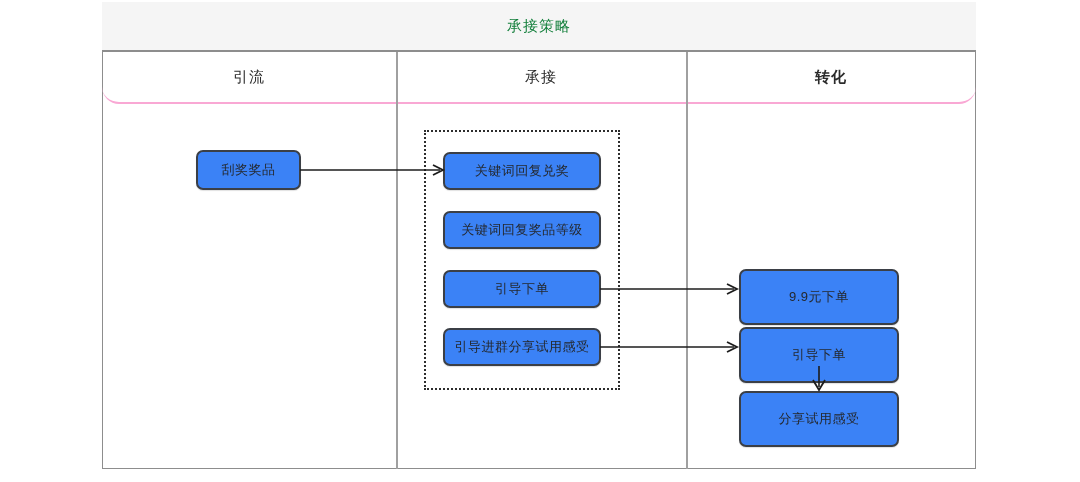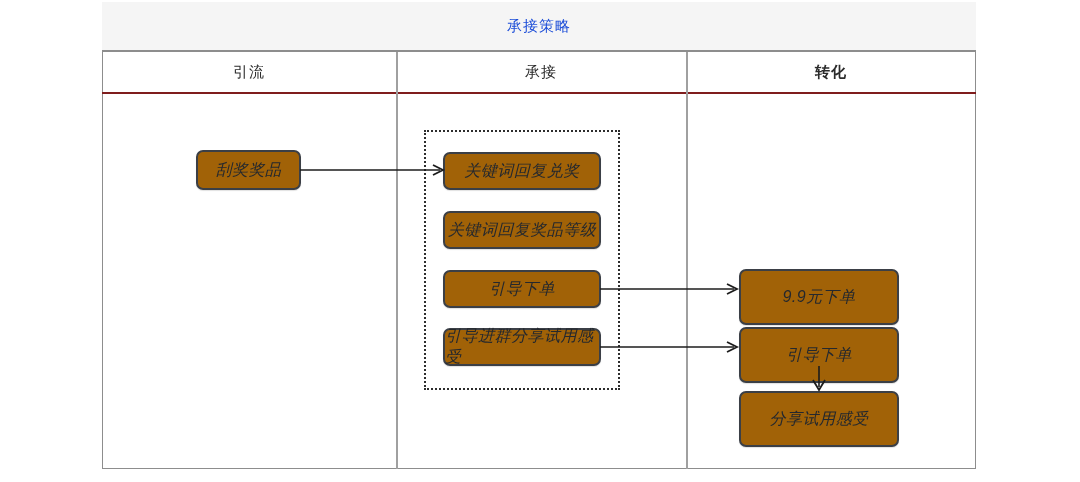--- a/index.html
+++ b/index.html
@@ -40,31 +40,32 @@
     background: #f5f5f5;
     border-bottom: 2px solid #8d8d8d;
     box-sizing: border-box;
     display: flex;
     align-items: center;
     justify-content: center;
   }
   .header-title {
     font-size: 15px;
     letter-spacing: 1px;
-    color: #1d4ed8;
+    color: #15803d;
   }
   .col-row {
     position: absolute;
     left: 102px;
     top: 52px;
     width: 874px;
-    height: 42px;
-    border-bottom: 2px solid #7f1d1d;
-    box-sizing: border-box;
-    display: flex;
+    height: 52px;
+    border-bottom: 2px solid #f9a8d4;
+    box-sizing: border-box;
+    display: flex;
+    border-radius: 17px;
   }
   .col-cell {
     display: flex;
     align-items: center;
     justify-content: center;
     font-size: 15px;
     letter-spacing: 1px;
     box-sizing: border-box;
   }
   .col-cell.c0 { width: 294px; }
@@ -89,32 +90,31 @@
     width: 196px;
     height: 260px;
     border: 2px dotted #2d2d2d;
     box-sizing: border-box;
     background: transparent;
   }
 
   
   .node {
     position: absolute;
-    background: #a16207;
+    background: #3b82f6;
     border: 2px solid #3b3f46;
     border-radius: 7px;
     box-sizing: border-box;
     display: flex;
     align-items: center;
     justify-content: center;
-    font-size: 16px;
+    font-size: 13px;
     letter-spacing: 0.5px;
     color: #24282e;
     box-shadow: 0 1px 1px rgba(0,0,0,0.12);
-    font-style: italic;
   }
 
   .node.left-node  { left: 196px; top: 150px; width: 105px; height: 40px; }
 
   .node.mid {
     left: 443px;
     width: 158px;
     height: 38px;
   }
   .node.mid.m0 { top: 152px; }

